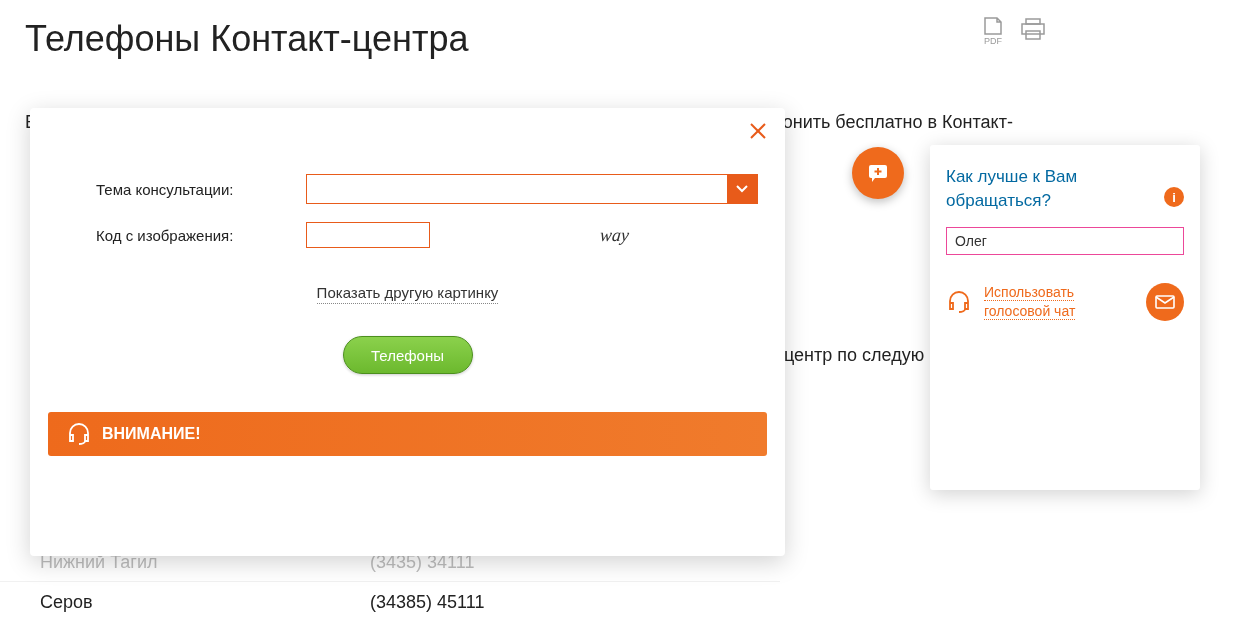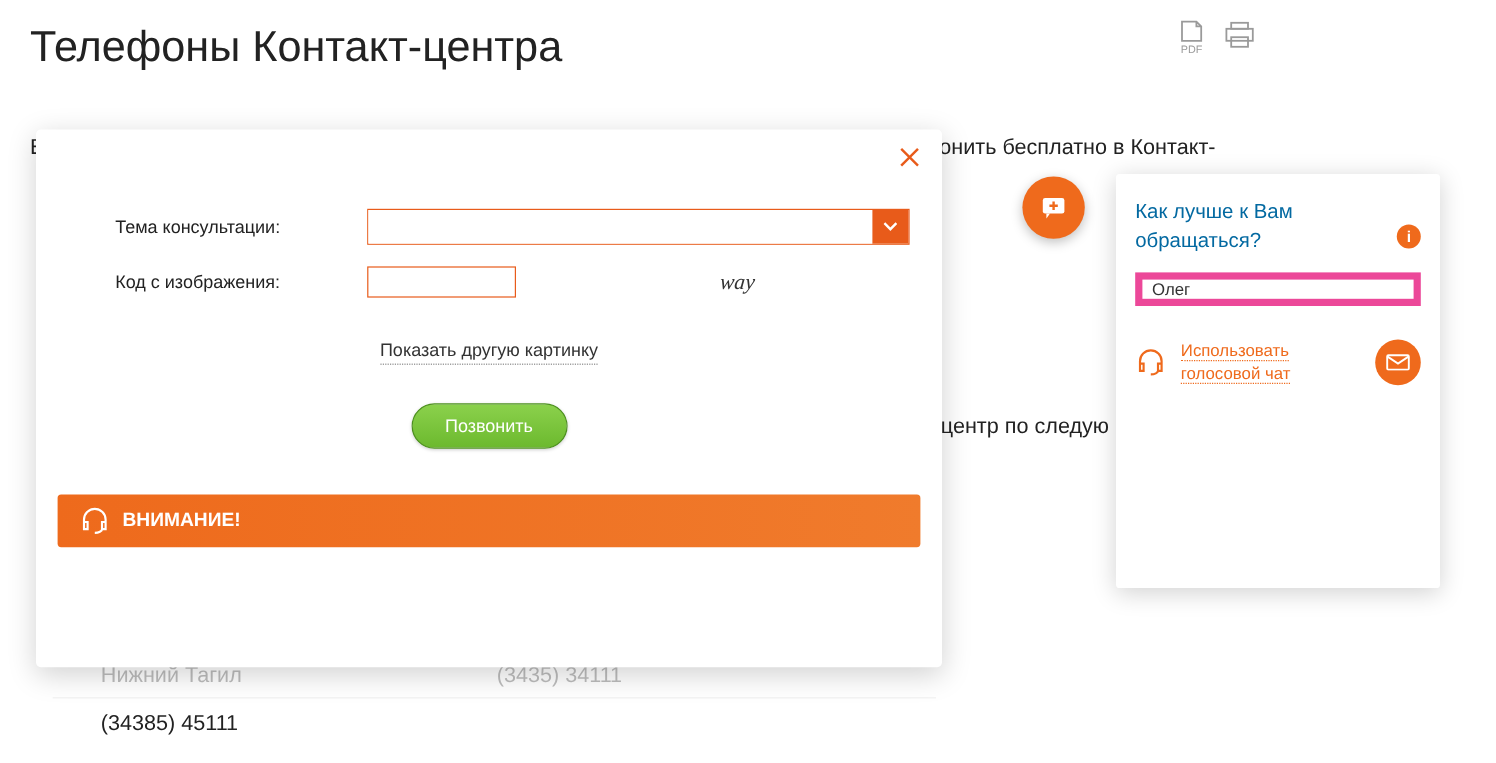--- a/index.html
+++ b/index.html
@@ -25,21 +25,21 @@
       gap: 14px;
       align-items: center;
     }
     .header-actions svg { fill: none; stroke: #9a9a9a; }
     .intro {
       font-size: 18px;
       color: #222;
       margin: 48px 0 0 25px;
       line-height: 1.6;
     }
-    .table-row { display: flex; font-size: 18px; color: #222; padding: 10px 0 8px 40px; margin-left: 44px; }
+    .table-row { display: flex; font-size: 18px; color: #222; padding: 10px 0 8px 40px; }
     .table-city { width: 330px; }
     .table-phone { }
     .row-hidden { color: #888; }
 
     .suffix-text {
       position: absolute;
       left: 778px;
       top: 345px;
       font-size: 18px;
       color: #222;
@@ -186,21 +186,21 @@
       display: flex;
       align-items: center;
       justify-content: center;
       cursor: pointer;
       flex-shrink: 0;
       margin-top: 22px;
     }
     .chat-name-input {
       width: 100%;
       height: 28px;
-      border: 6px solid #ec4899;
+      border: 1px solid #ec4899;
       outline: none;
       padding: 0 8px;
       font-size: 14px;
       color: #333;
       margin-top: 14px;
     }
     .chat-actions { display: flex; align-items: center; justify-content: space-between; margin-top: 28px; }
     .voice-chat { display: flex; align-items: center; gap: 12px; cursor: pointer; }
     .voice-chat-text { font-size: 14px; line-height: 1.35; }
     .voice-chat-text span { color: #ef6a1c; border-bottom: 1px dotted #ef6a1c; }
@@ -239,20 +239,21 @@
 <p class="intro">Если у Вас возникла необходимость обратиться к специалисту Компании, вы можете позвонить бесплатно в Контакт-</p>
 
 <div class="suffix-text">-центр по следую</div>
 
 <div style="position:absolute;left:0;top:542px;width:780px;">
   <div class="table-row row-hidden" style="border-bottom:1px solid #e6e6e6;color:#888;opacity:.55;">
     <div class="table-city">Нижний Тагил</div>
     <div class="table-phone">(3435) 34111</div>
   </div>
   <div class="table-row">
+    <div class="table-city">Серов</div>
     <div class="table-phone">(34385) 45111</div>
   </div>
 </div>
 
 <div class="modal">
   <div class="modal-close">
     <svg width="18" height="18" viewBox="0 0 18 18">
       <line x1="2" y1="2" x2="16" y2="16"></line>
         <line x1="16" y1="2" x2="2" y2="16"></line>
     </svg>
@@ -271,21 +272,21 @@
   </div>
 
   <div class="form-row">
     <div class="form-label">Код с изображения:</div>
     <input class="captcha-input" type="text" style="">
     <div class="captcha-img">way</div>
   </div>
 
   <a class="captcha-link">Показать другую картинку</a>
 
-  <button class="call-btn">Позвонить</button>
+  <button class="call-btn">Телефоны</button>
 
   <div class="warning-bar">
     <svg width="26" height="26" viewBox="0 0 26 26">
       <path d="M4 14 v-2 a9 9 0 0 1 18 0 v2 M4 14 h3 v6 h-3 z M22 14 h-3 v6 h3 z M19 20 a6 3 0 0 1 -6 3" stroke="#fff" stroke-width="1.8" fill="none"></path>
     </svg>
     <span class="warn-label">ВНИМАНИЕ!</span>
   </div>
 </div>
 
 <div class="chat-fab">

